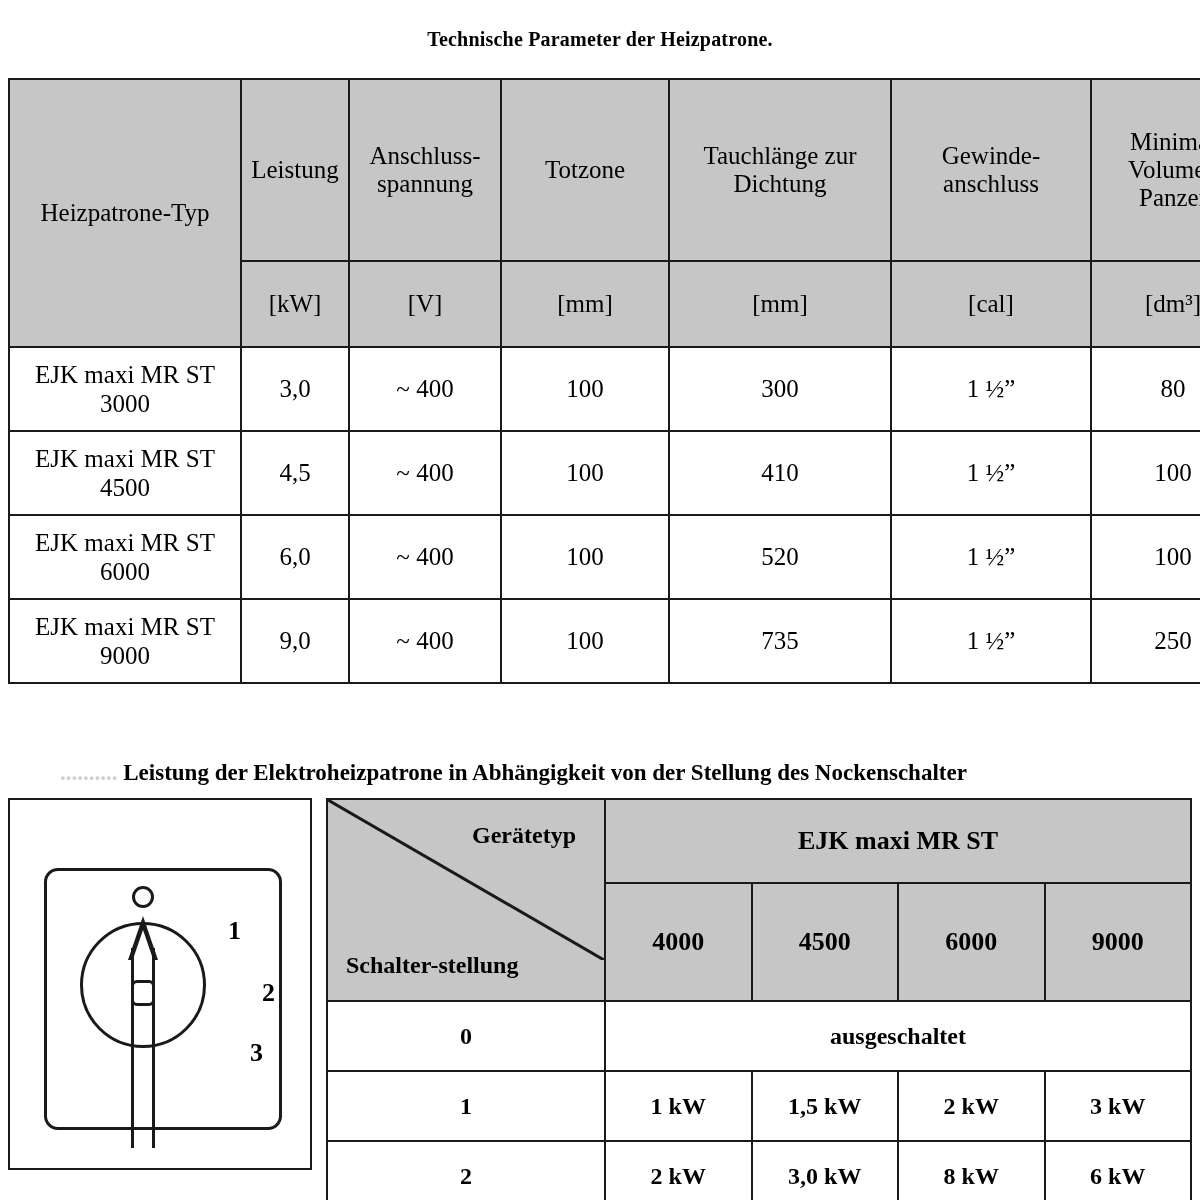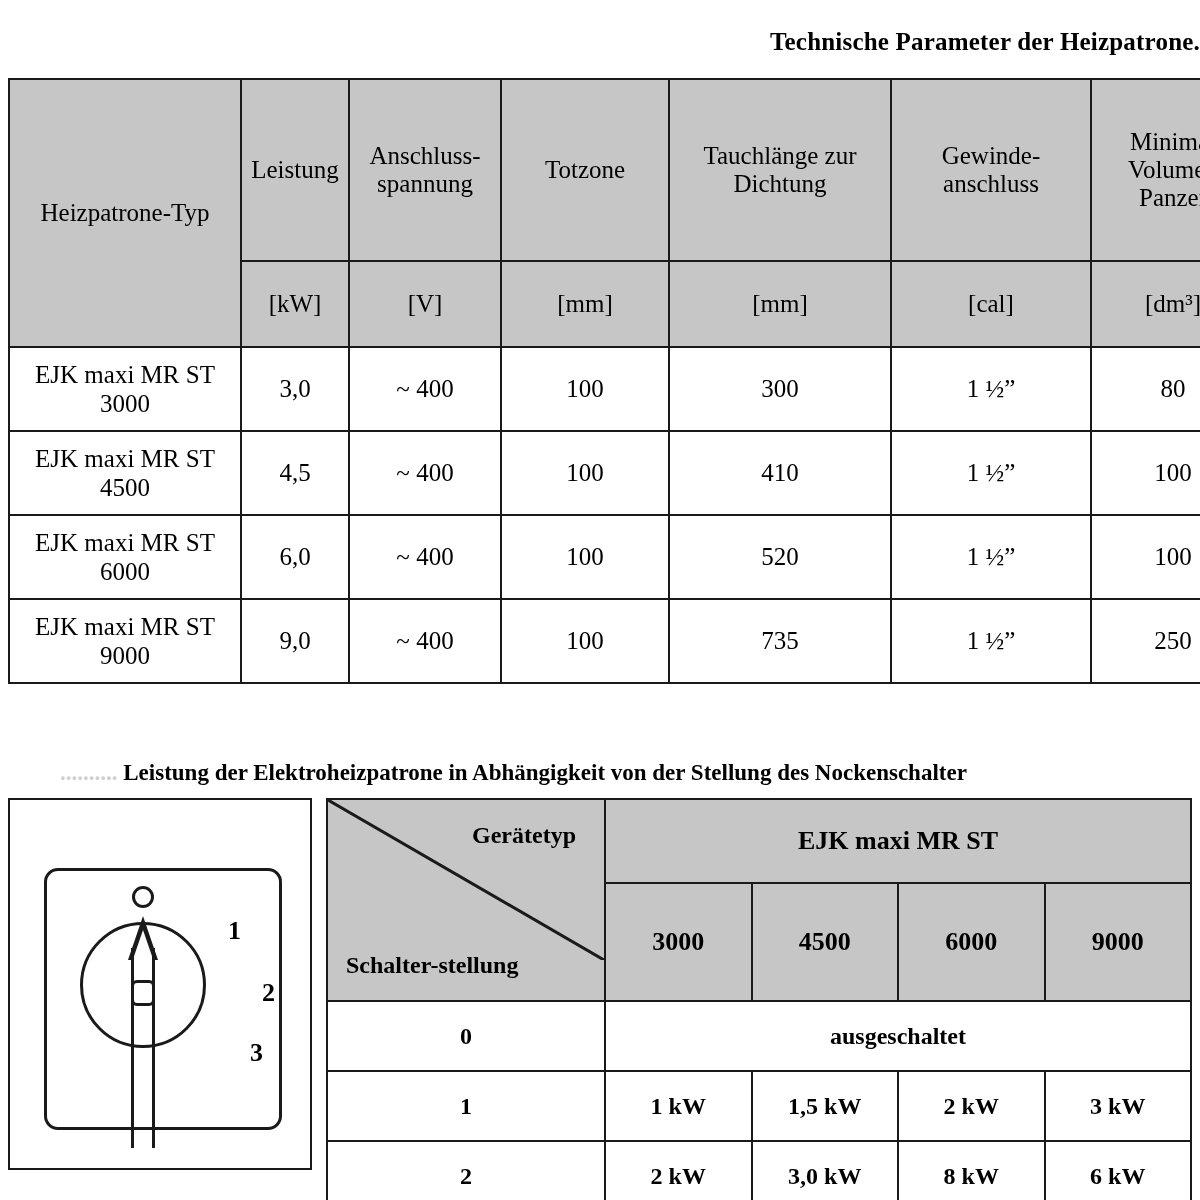--- a/index.html
+++ b/index.html
@@ -21,22 +21,22 @@
     width: 1200px;
     height: 1200px;
   }
 
   
   .title-1 {
     position: absolute;
     top: 28px;
     left: 0;
     width: 1200px;
-    text-align: right;
-    font-size: 25px;
+    text-align: center;
+    font-size: 20px;
     font-weight: bold;
     letter-spacing: 0.2px;
   }
 
   .title-2 {
     position: absolute;
     top: 760px;
     left: 60px;
     width: 1140px;
     font-size: 23px;
@@ -346,21 +346,21 @@
           <td class="diag-cell" rowspan="2" style="width:276px">
             <svg class="diag-line" viewBox="0 0 276 160" preserveAspectRatio="none">
               <line x1="0" y1="0" x2="276" y2="160" stroke="#1a1a1a" stroke-width="3"></line>
             </svg>
             <span class="upper">Gerätetyp</span>
             <span class="lower-l">Schalter-stellung</span>
           </td>
           <th class="gray devtitle" colspan="4">EJK maxi MR ST</th>
         </tr>
         <tr>
-          <th class="gray model" style="width:148px">3000</th>
+          <th class="gray model" style="width:148px">4000</th>
           <th class="gray model" style="width:148px">4500</th>
           <th class="gray model" style="width:148px">6000</th>
           <th class="gray model" style="width:148px">9000</th>
         </tr>
       </thead>
       <tbody>
         <tr class="off-row">
           <td class="rowlabel">0</td>
           <td class="val" colspan="4">ausgeschaltet</td>
         </tr>

